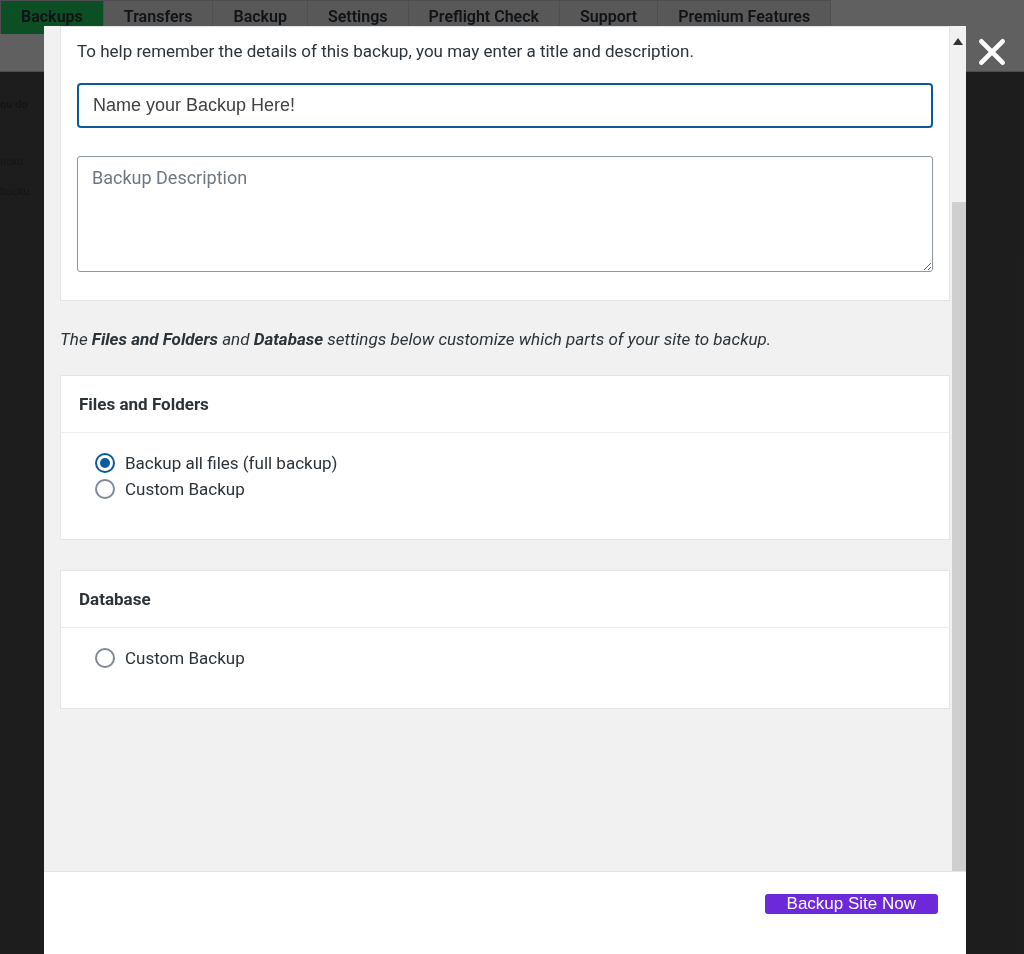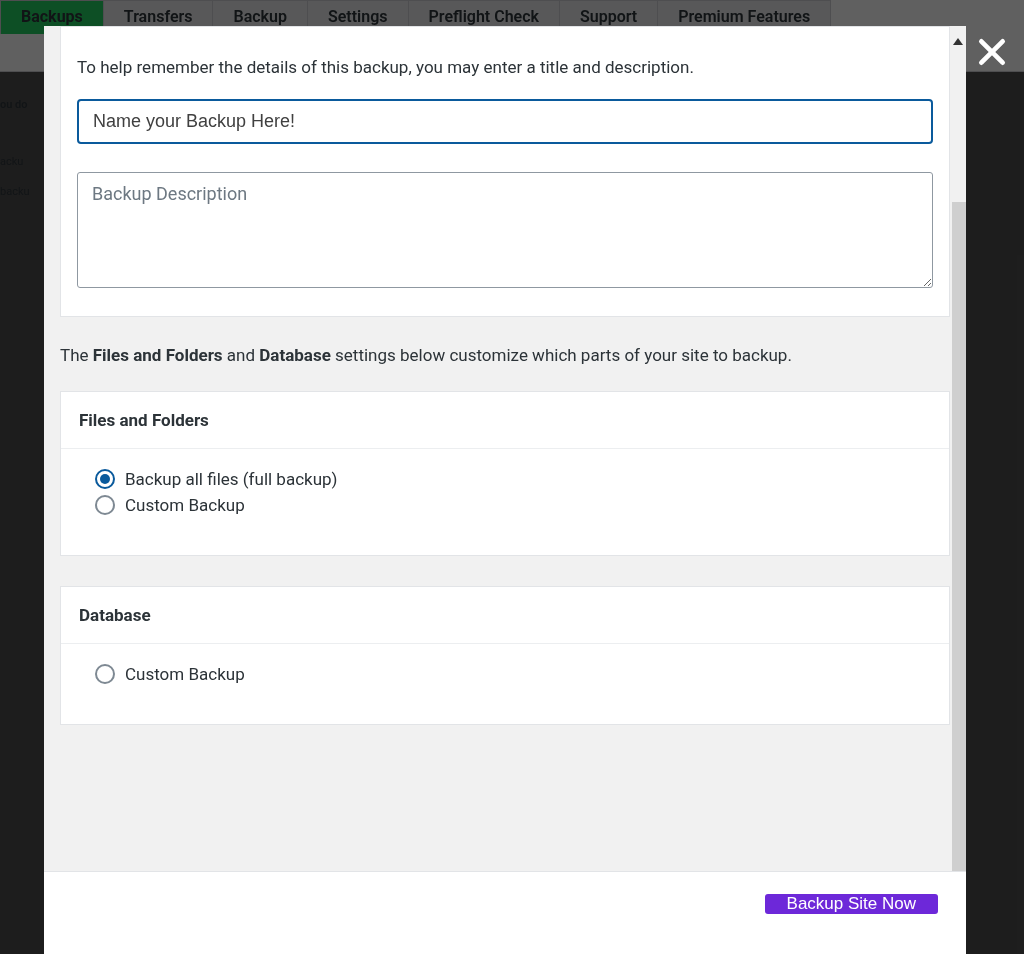--- a/index.html
+++ b/index.html
@@ -84,21 +84,21 @@
     top: 12px;
     width: 0; height: 0;
     border-left: 5px solid transparent;
     border-right: 5px solid transparent;
     border-bottom: 7px solid #333;
   }
 
   .card {
     background: #fff;
     border: 1px solid #e2e4e7;
-    padding: 16px 16px 24px 16px;
+    padding: 0 16px 24px 16px;
     margin-bottom: 28px;
   }
   .intro {
     color: #2c3338;
     font-size: 17px;
     margin: 14px 0 22px 0;
   }
   .name-input {
     width: 100%;
     border: 2px solid #0a5a9c;
@@ -119,20 +119,21 @@
     color: #6d7882;
     resize: both;
     font-family: inherit;
   }
   .desc-textarea::placeholder { color: #6d7882; }
 
   .below-intro {
     color: #2c3338;
     font-size: 17px;
     margin: 28px 0 26px 0;
+    font-style: italic;
   }
   .below-intro b { font-weight: 700; }
 
   .section-card {
     background: #fff;
     border: 1px solid #e2e4e7;
     margin-bottom: 30px;
   }
   .section-header {
     padding: 18px 18px;

